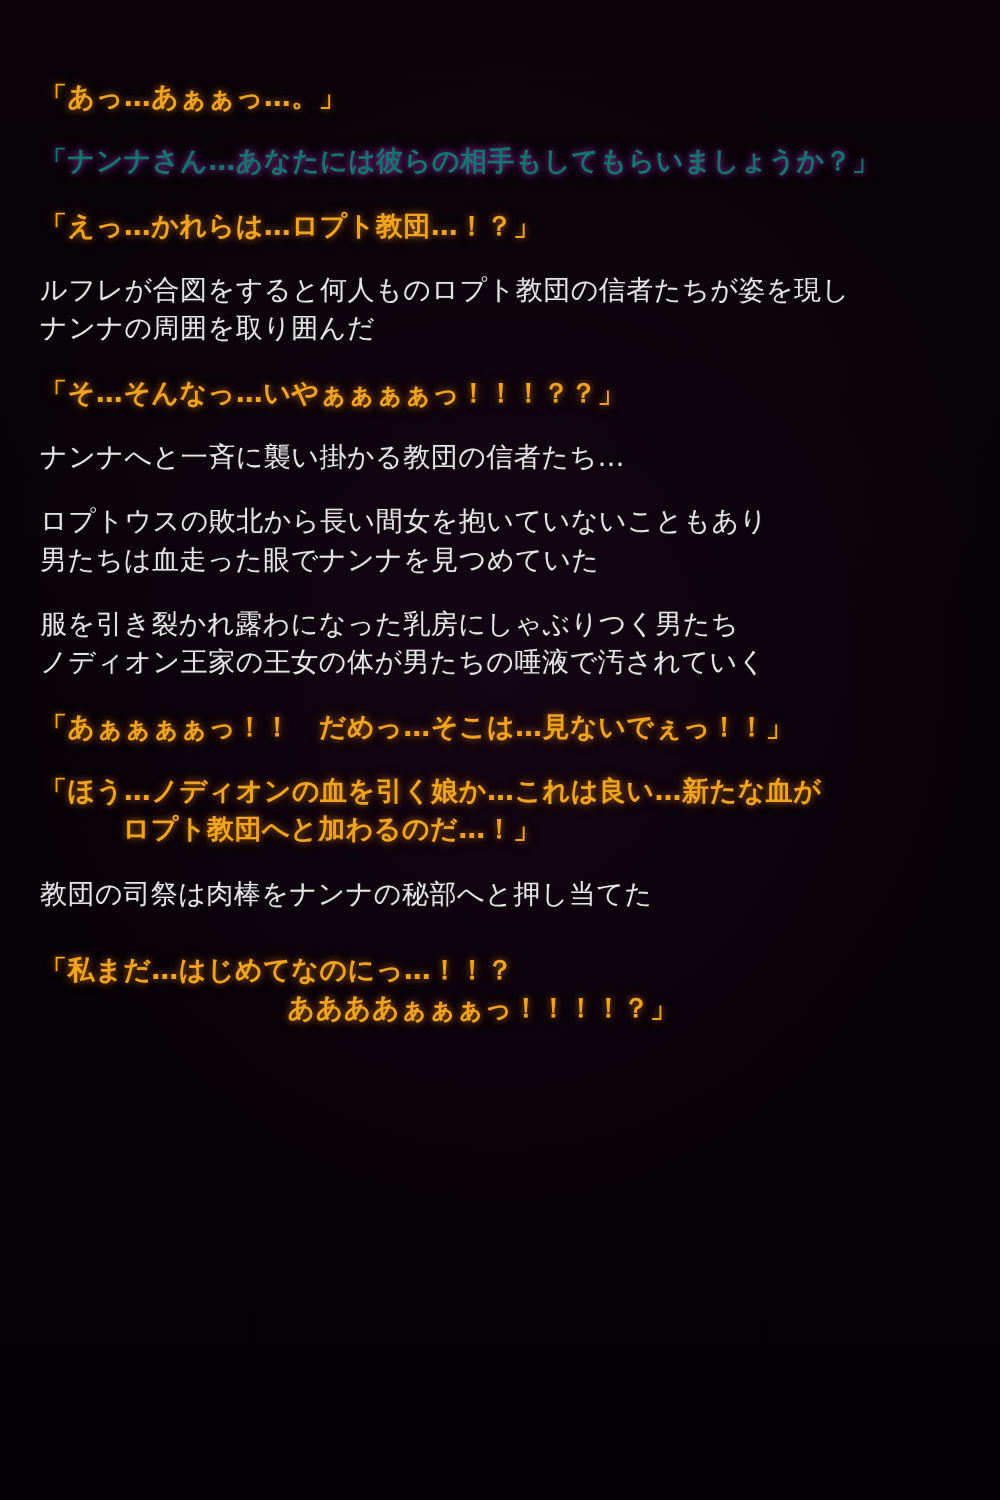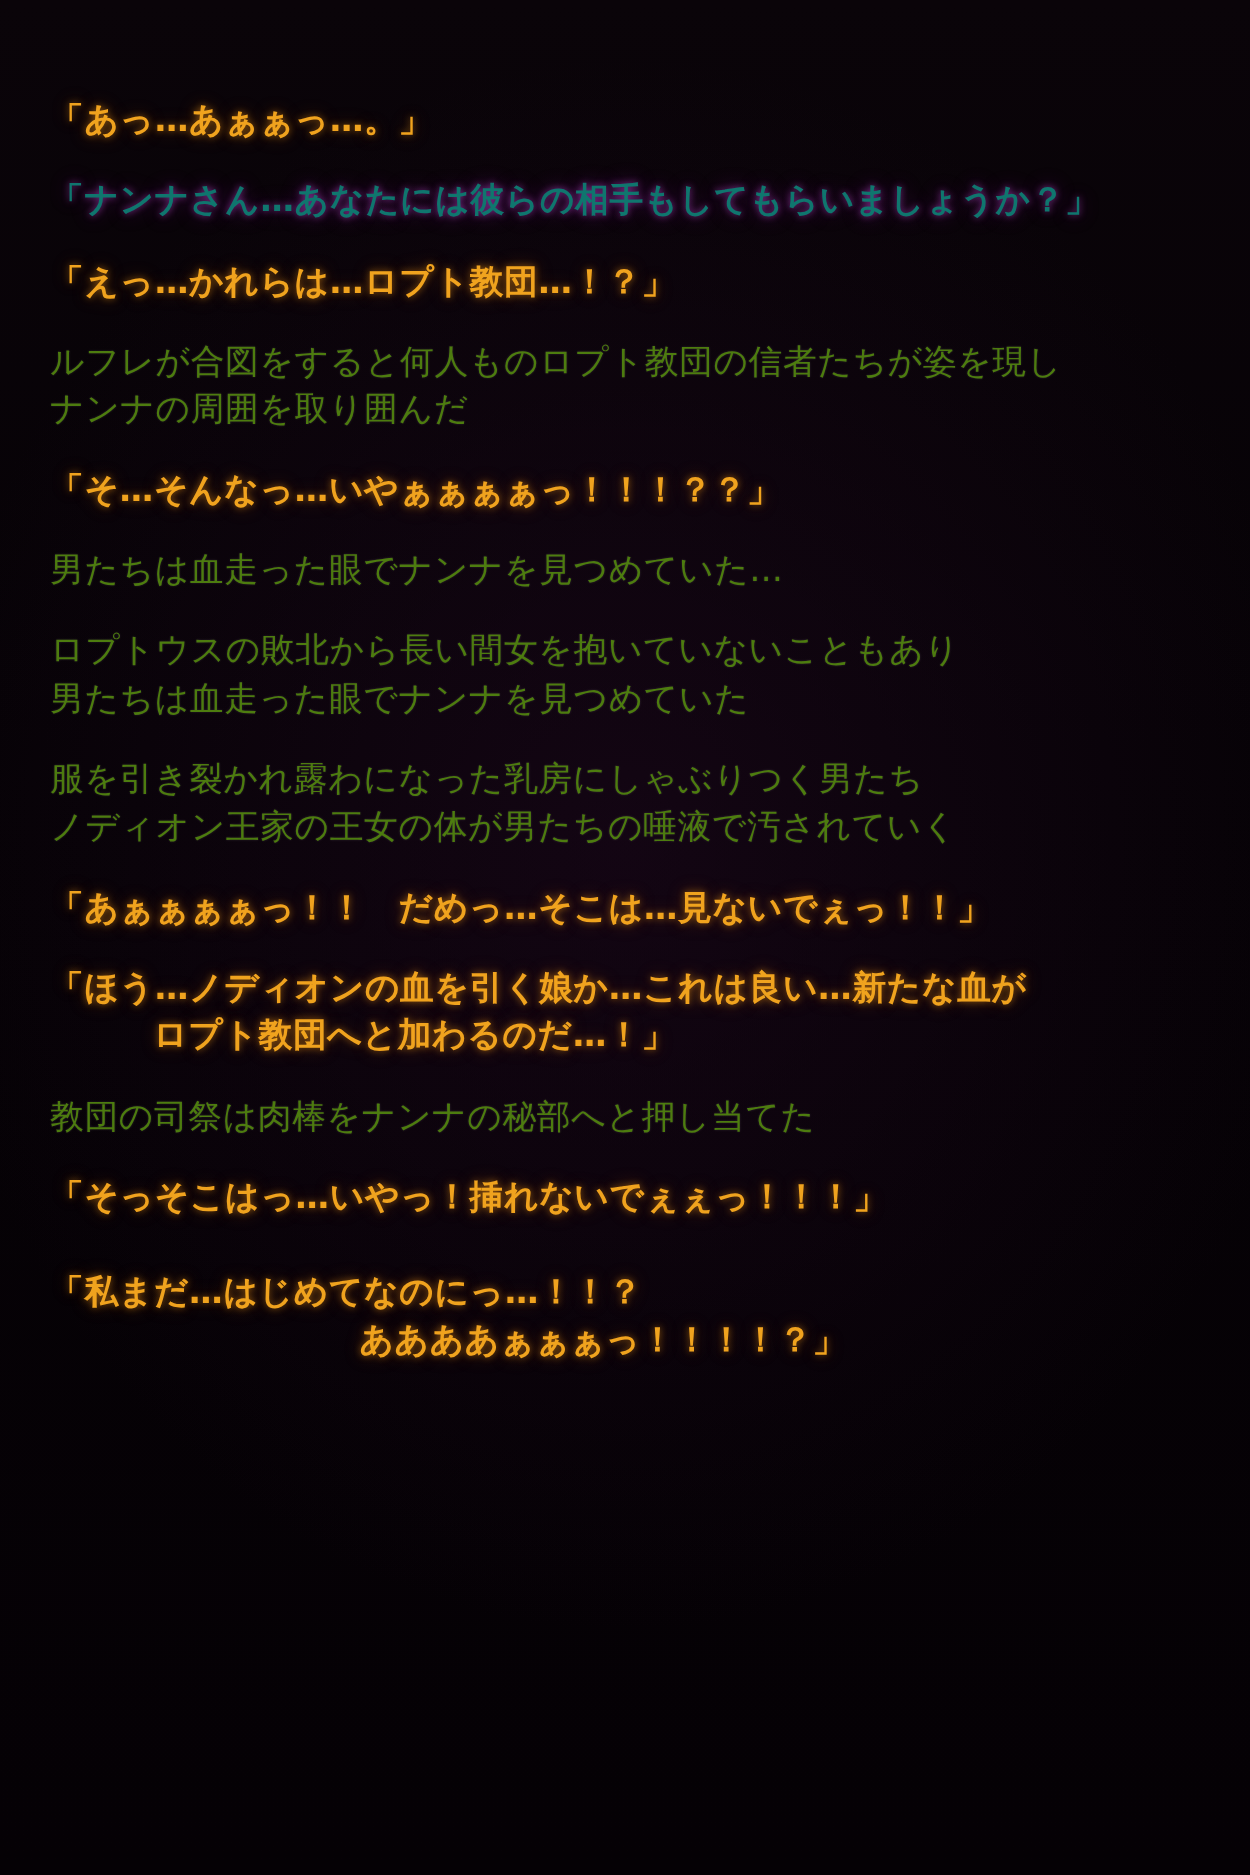--- a/index.html
+++ b/index.html
@@ -35,21 +35,21 @@
     box-sizing: border-box;
   }
   .block {
     margin: 0 0 26px 0;
     font-size: 27px;
     line-height: 1.42;
     letter-spacing: 0.5px;
     white-space: pre-wrap;
   }
   .block.narration {
-    color: #4d7c0f;
+    color: #e5e5e5;
     font-weight: 400;
     text-shadow: 0 0 2px rgba(255,255,255,0.15);
   }
   .block.dialogue-gold {
     color: #f0a31e;
     font-weight: 700;
     text-shadow: 0 0 6px rgba(240,150,20,0.55), 0 0 14px rgba(200,110,10,0.35);
   }
   .block.dialogue-magenta {
     color: #0f766e;
@@ -69,36 +69,35 @@
     <p class="block dialogue-magenta">「ナンナさん…あなたには彼らの相手もしてもらいましょうか？」</p>
 
     <p class="block dialogue-gold">「えっ…かれらは…ロプト教団…！？」</p>
 
     <p class="block narration">ルフレが合図をすると何人ものロプト教団の信者たちが姿を現し
 ナンナの周囲を取り囲んだ</p>
 
 
     <p class="block dialogue-gold">「そ…そんなっ…いやぁぁぁぁっ！！！？？」</p>
 
-    <p class="block narration">男たちは血走った眼でナンナを見つめていた…</p>
+    <p class="block narration">ナンナへと一斉に襲い掛かる教団の信者たち…</p>
 
     <p class="block narration">ロプトウスの敗北から長い間女を抱いていないこともあり
 男たちは血走った眼でナンナを見つめていた</p>
 
     <p class="block narration">服を引き裂かれ露わになった乳房にしゃぶりつく男たち
 ノディオン王家の王女の体が男たちの唾液で汚されていく</p>
 
     <p class="block dialogue-gold">「あぁぁぁぁっ！！　だめっ…そこは…見ないでぇっ！！」</p>
 
     <p class="block dialogue-gold">「ほう…ノディオンの血を引く娘か…これは良い…新たな血が
 　　　ロプト教団へと加わるのだ…！」</p>
 
     <p class="block narration">教団の司祭は肉棒をナンナの秘部へと押し当てた</p>
 
-    <p class="block dialogue-gold">「そっそこはっ…いやっ！挿れないでぇぇっ！！！」</p>
 
 
     <div class="spacer-lg"></div>
 
     <p class="block dialogue-gold">「私まだ…はじめてなのにっ…！！？
 　　　　　　　　　ああああぁぁぁっ！！！！？」</p>
 
   </div>
 </div>
 

